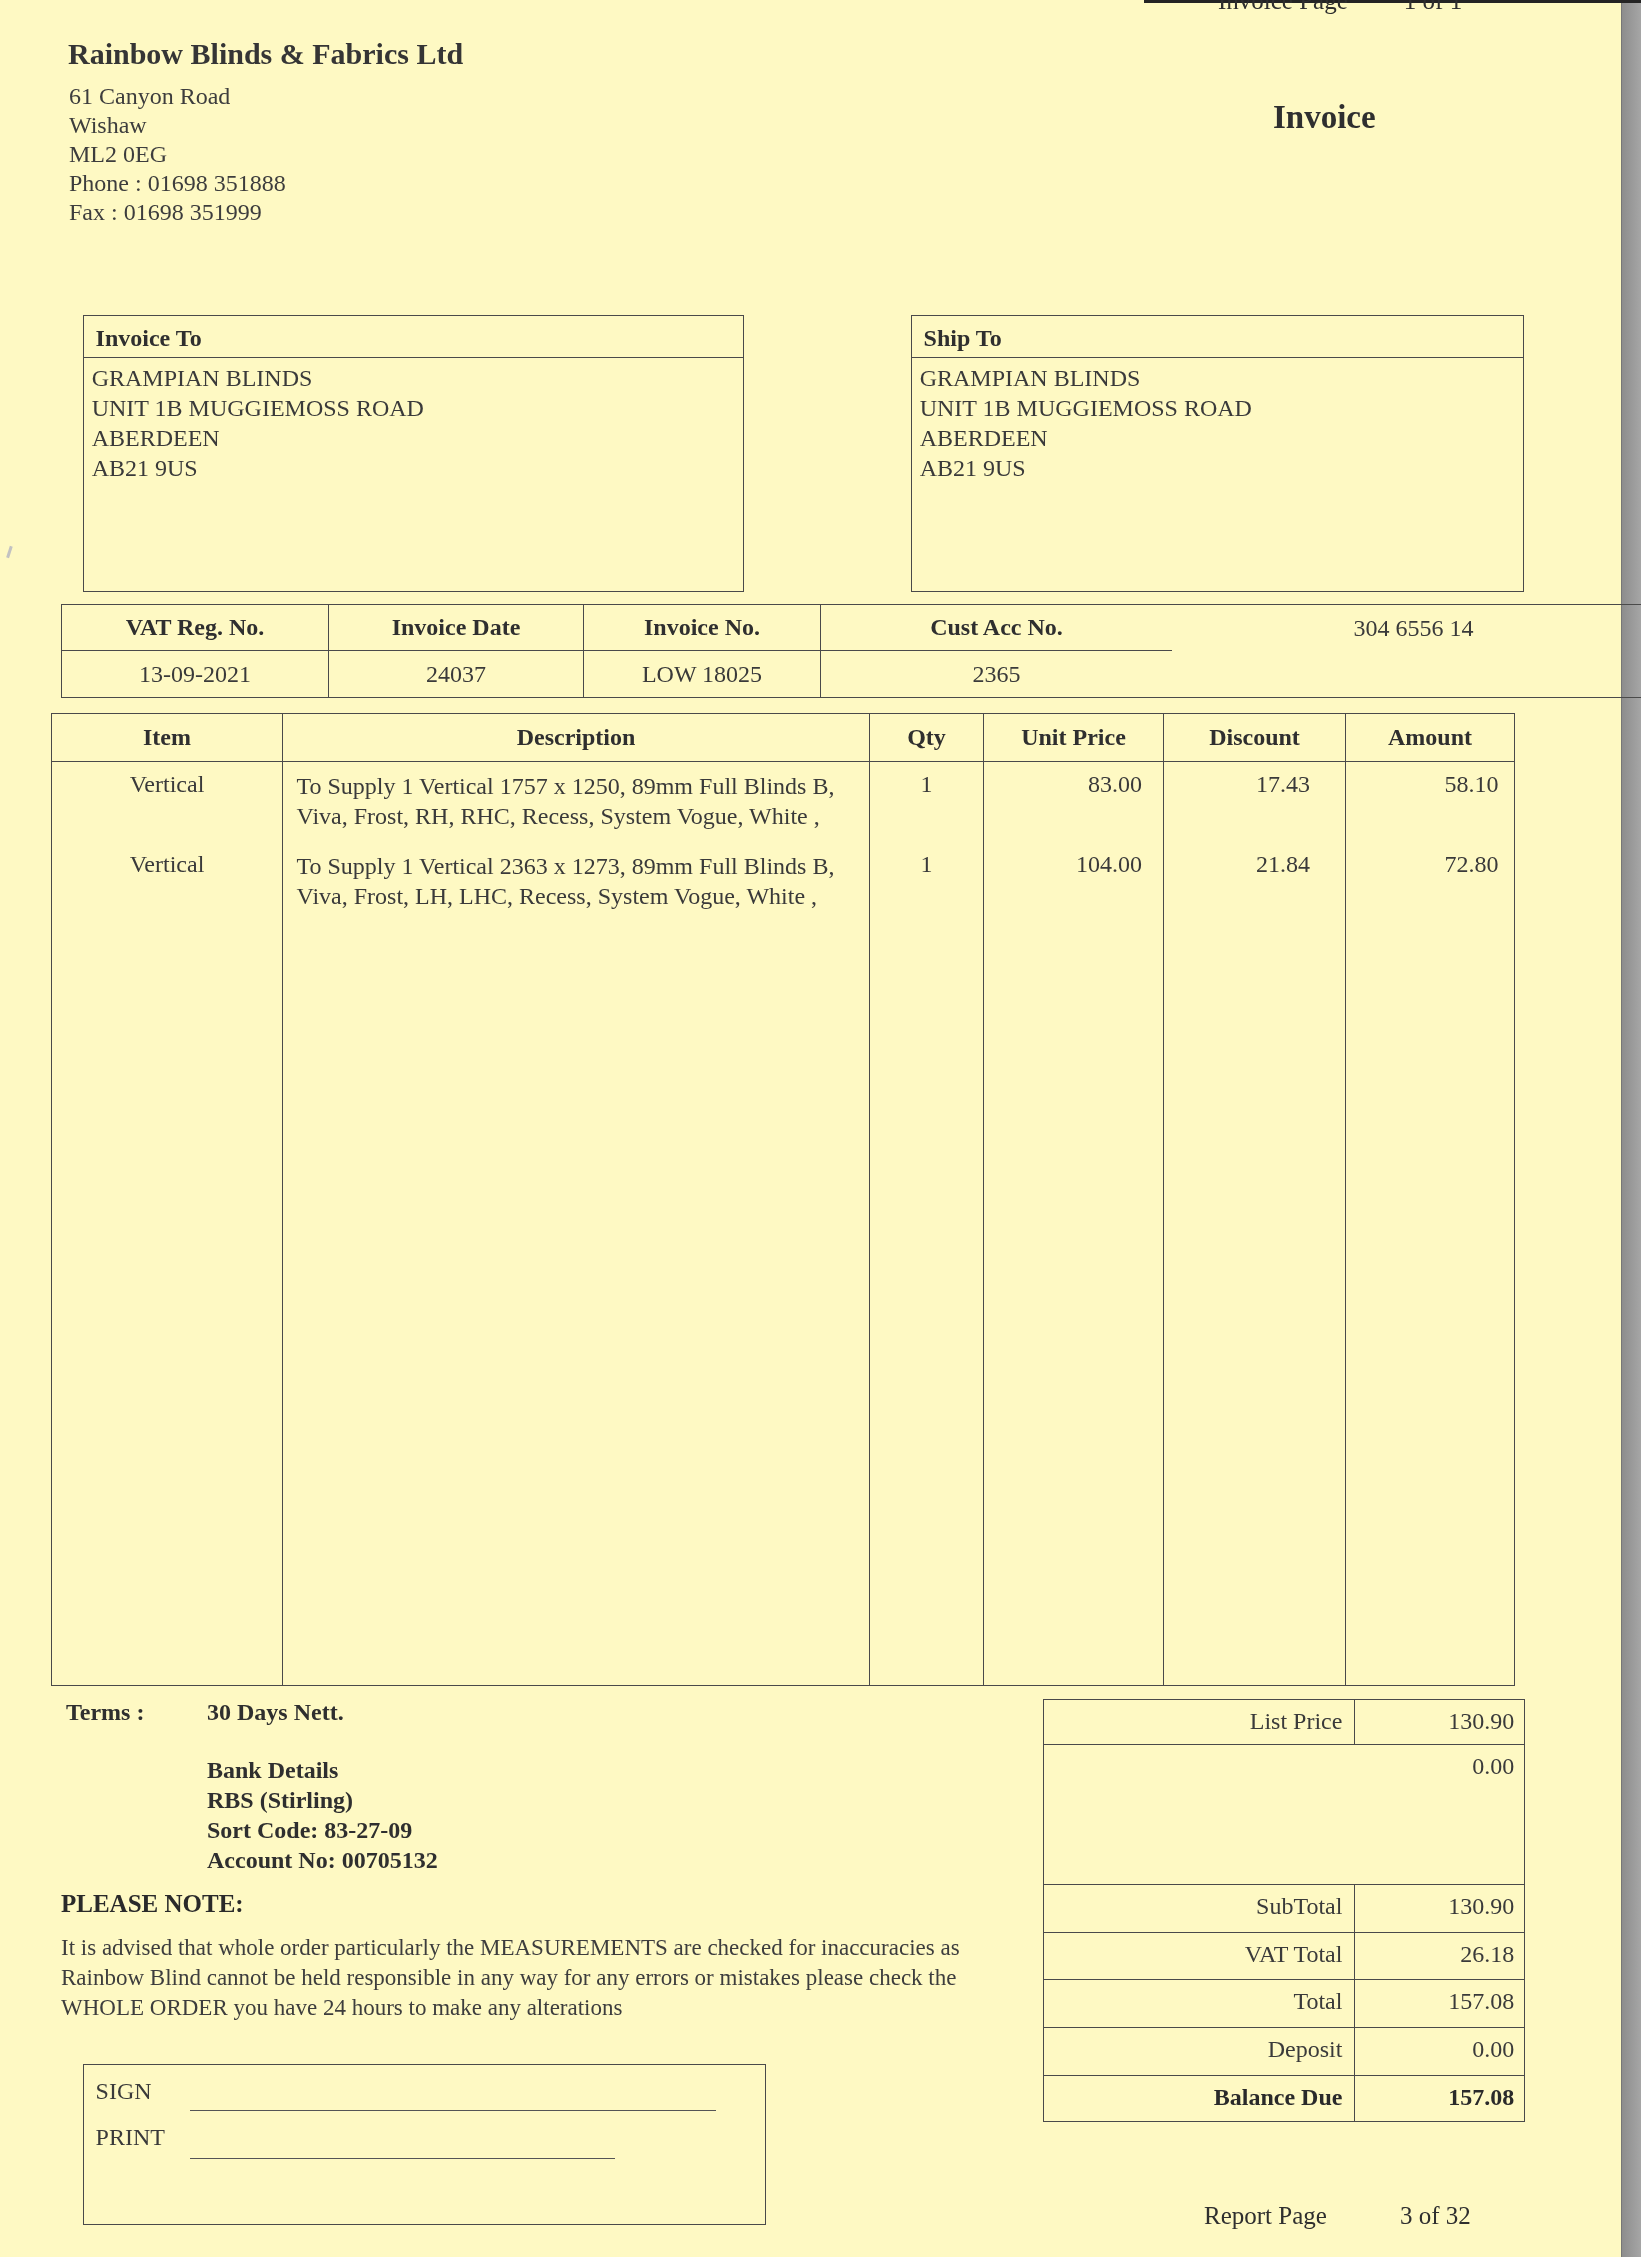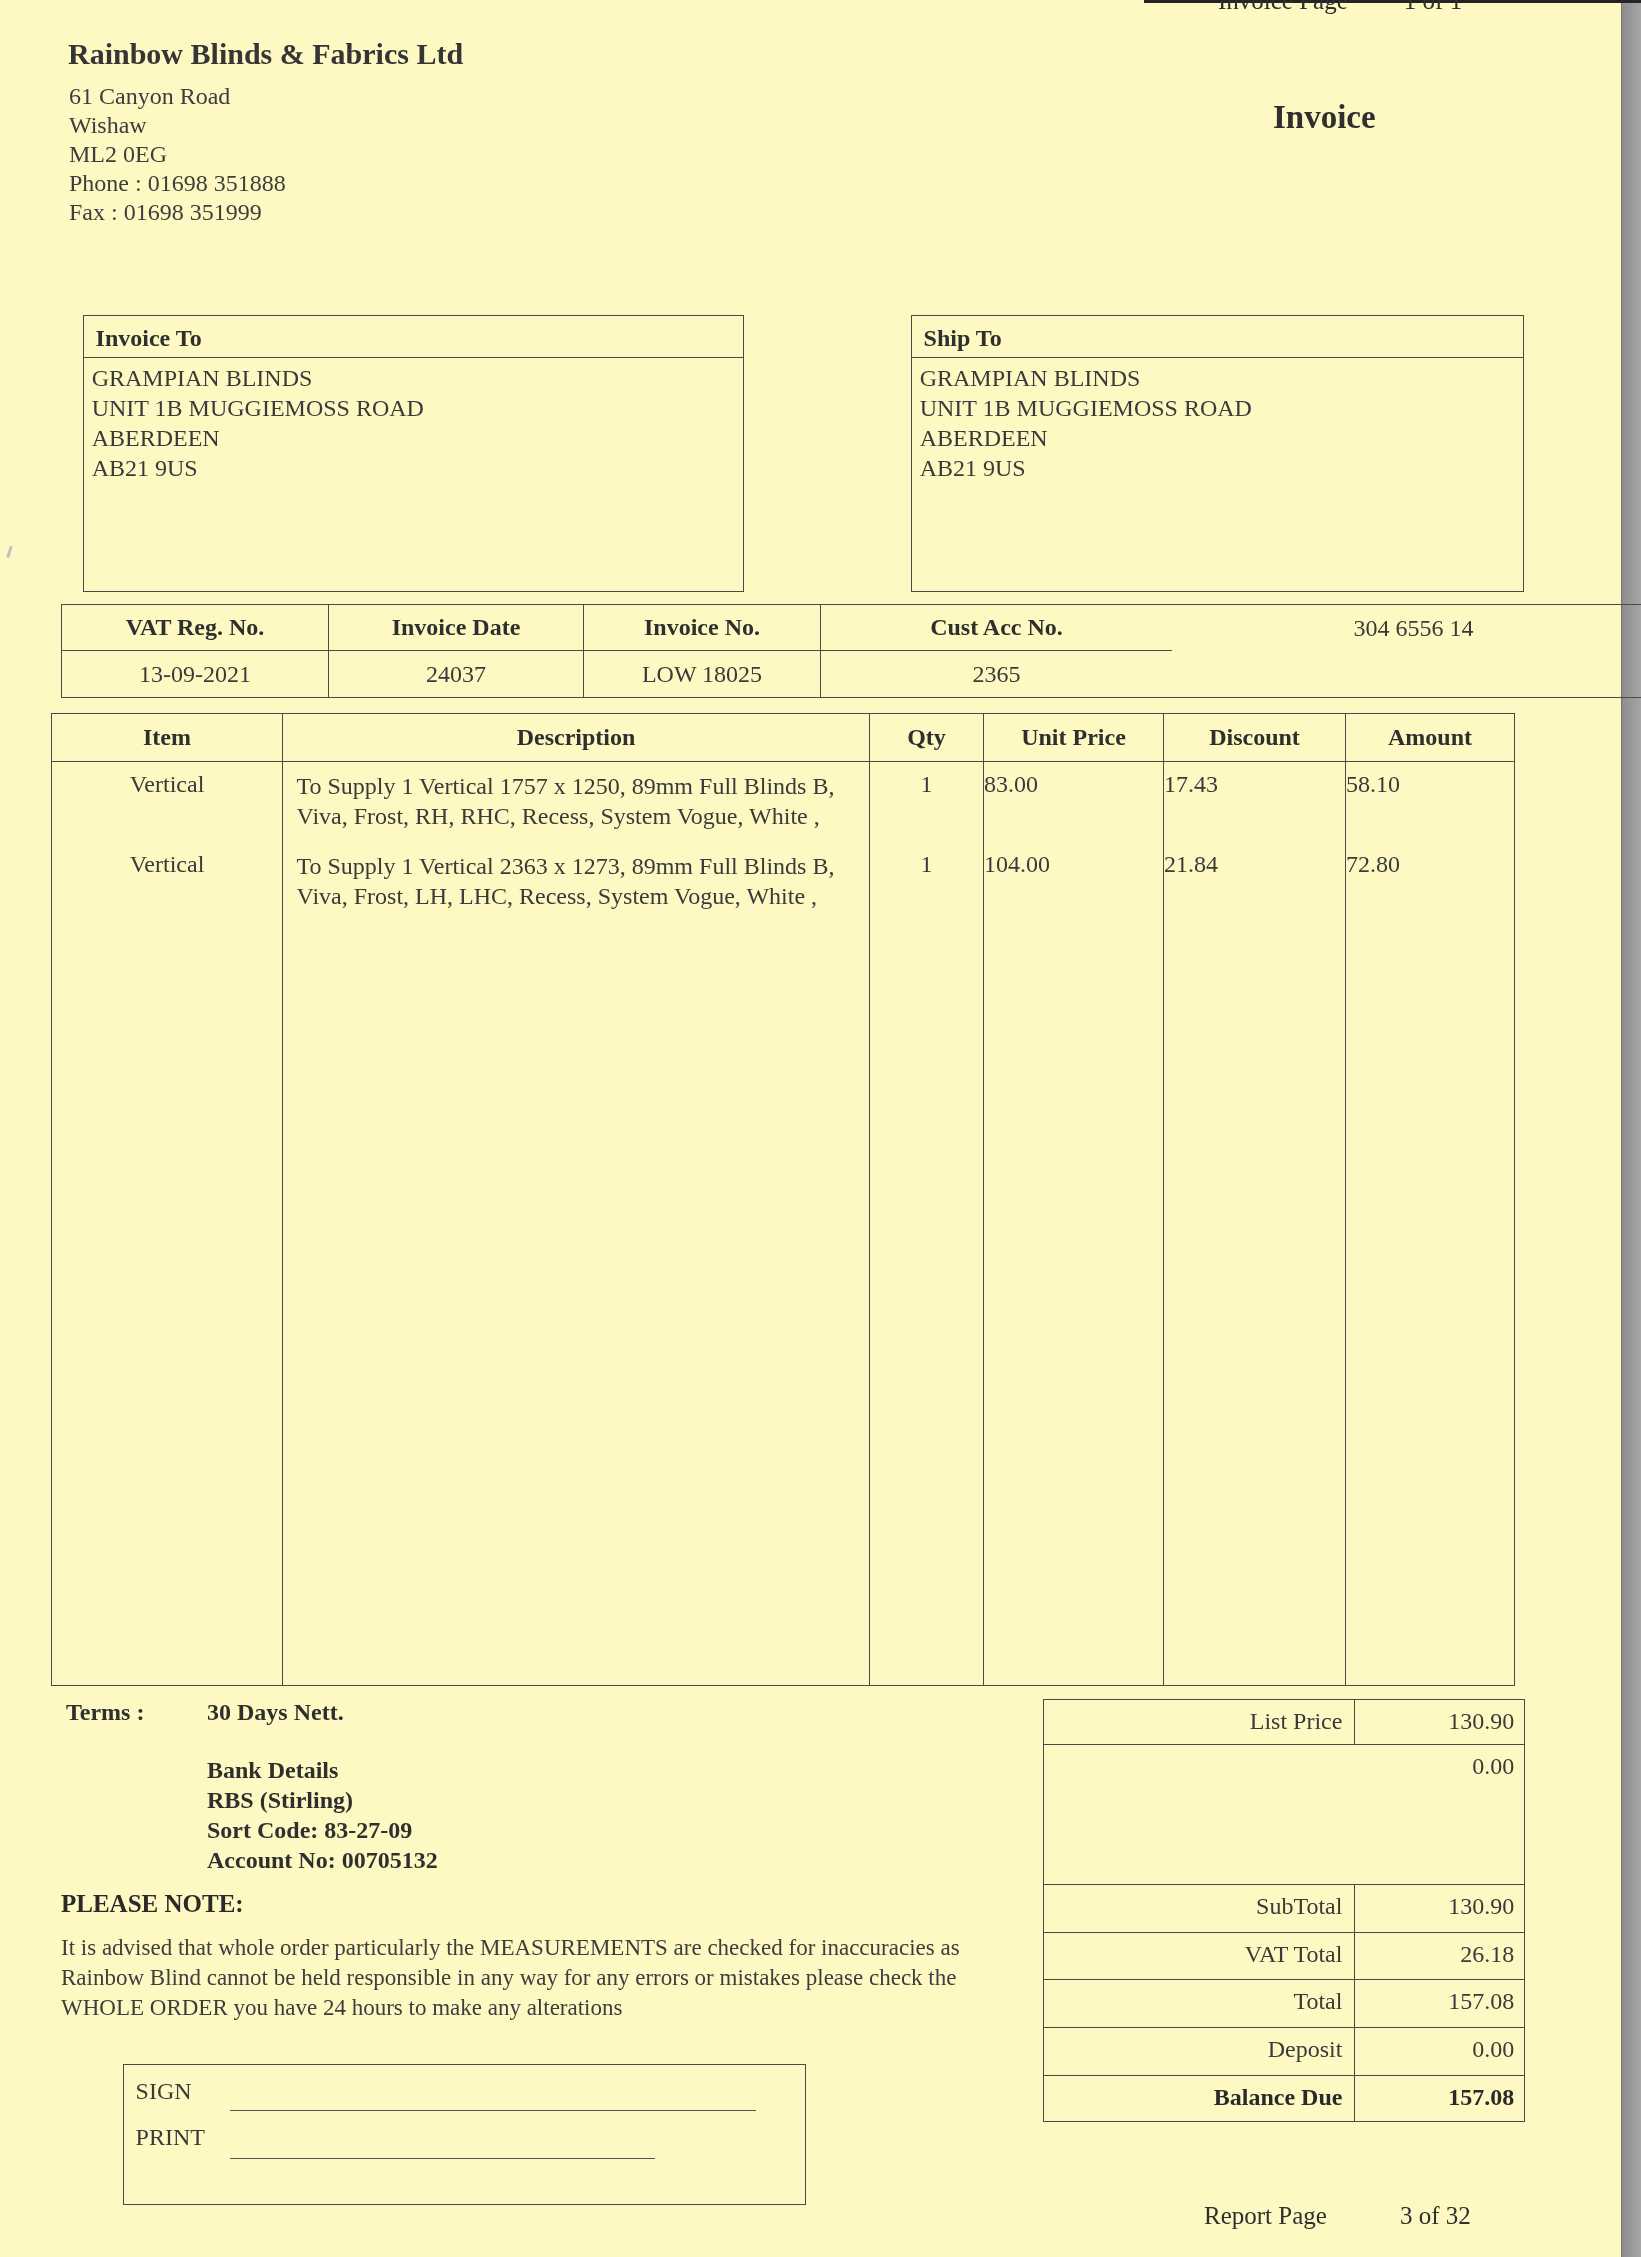--- a/index.html
+++ b/index.html
@@ -45,21 +45,21 @@
 
   
   .items-table{left:51px;top:713px;width:1464px;height:973px;border:1.9px solid #4a4a4a;box-sizing:border-box;
     display:grid;grid-template-columns:231px 587px 114px 180px 1fr 168px;grid-template-rows:48px auto auto 1fr;}
   .it-cell{box-sizing:border-box;font-size:24px;}
   .it-cell.vr{border-right:1.9px solid #4a4a4a;}
   .it-head{font-weight:bold;display:flex;align-items:center;justify-content:center;border-bottom:1.9px solid #4a4a4a;color:#2f2f2f;}
   .it-item{text-align:center;padding-top:8.7px;padding-bottom:11.6px;}
   .it-desc{padding:8.7px 13.5px 11.6px 13.5px;line-height:30px;}
   .it-qty{text-align:center;padding-top:8.7px;}
-  .it-num{text-align:left;padding-top:8.7px;}
+  .it-num{text-align:right;padding-top:8.7px;}
   .pr-unit{padding-right:21px;}
   .pr-disc{padding-right:35px;}
   .pr-amt{padding-right:15.4px;}
 
   
   .terms-row{left:66px;top:1699px;font-size:24px;}
   .terms-label{font-weight:bold;color:#2f2f2f;}
   .terms-value{font-weight:bold;position:absolute;left:141px;top:0;white-space:nowrap;color:#2f2f2f;}
   .bank-block{left:207px;top:1755px;font-size:24px;line-height:30px;font-weight:bold;color:#2f2f2f;}
   .please-note{left:61px;top:1890px;font-size:25px;font-weight:bold;color:#2a2a2a;}
@@ -70,21 +70,21 @@
     display:flex;flex-direction:column;}
   .t-row{display:flex;border-bottom:1.9px solid #4a4a4a;box-sizing:border-box;}
   .t-row.last{border-bottom:none;flex:1;}
   .t-label{width:311px;border-right:1.9px solid #4a4a4a;text-align:right;padding:7.7px 11.6px 0 0;font-size:24px;box-sizing:border-box;}
   .t-value{flex:1;text-align:right;padding:7.7px 9.7px 0 0;font-size:24px;}
   .h-list{height:45px;} .h-fit{height:140px;} .h-sub{height:48px;} .h-vat{height:47px;}
   .h-tot{height:48px;} .h-dep{height:48px;}
   .t-bold .t-label,.t-bold .t-value{font-weight:bold;color:#2a2a2a;}
 
   
-  .sign-box{left:83px;top:2064px;width:683px;height:141px;border:1.9px solid #4a4a4a;box-sizing:border-box;margin-left:40px;}
+  .sign-box{left:83px;top:2064px;width:683px;height:161px;border:1.9px solid #4a4a4a;box-sizing:border-box;}
   .sign-row{position:absolute;font-size:24px;}
   .sig-line{position:absolute;border-bottom:1.9px solid #555;height:1px;}
 
   
   .footer{left:1204px;top:2202px;font-size:25px;display:flex;gap:73px;color:#2f2f2f;}
 </style>
 </head>
 <body>
 
 <div class="page">

